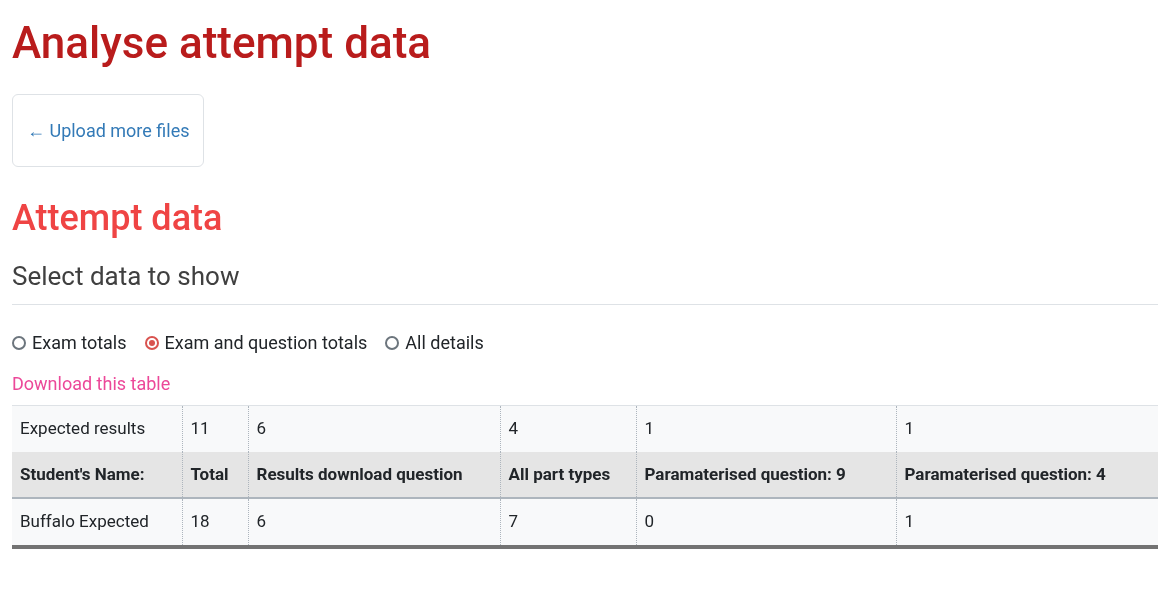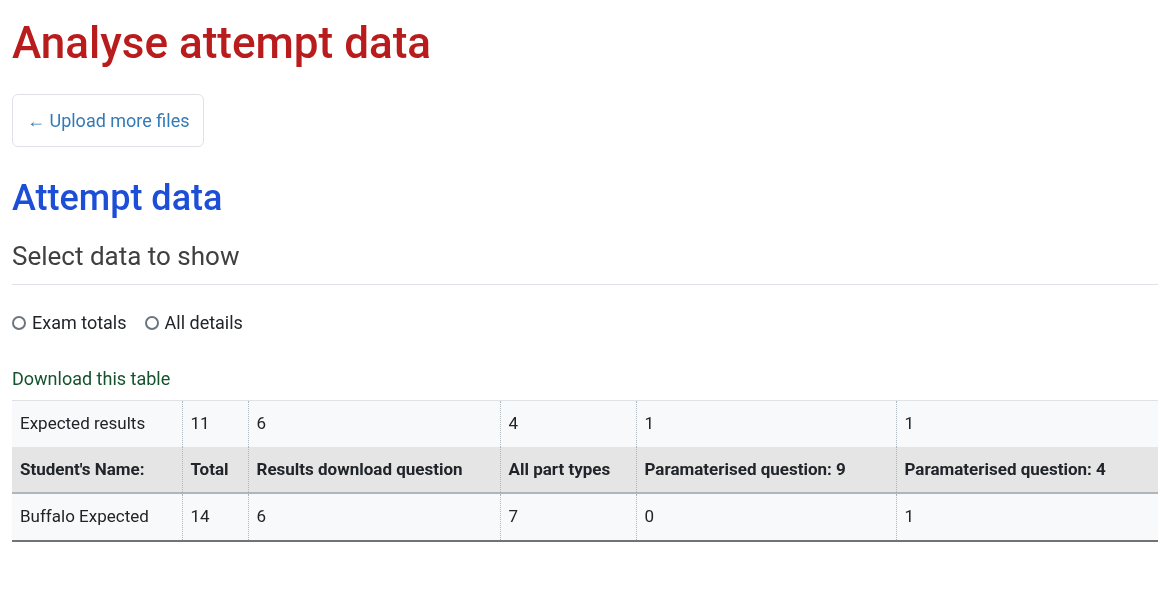--- a/index.html
+++ b/index.html
@@ -14,51 +14,51 @@
   h1 {
     font-size: 44px;
     font-weight: 500;
     margin: 0 0 18px 0;
     color: #b91c1c;
   }
   h2 {
     font-size: 36px;
     font-weight: 500;
     margin: 24px 0 12px 0;
-    color: #1d4ed8;
+    color: #ef4444;
   }
   h3 {
     font-size: 26px;
     font-weight: 400;
     color: #404040;
     margin: 0 0 8px 0;
   }
   .btn-outline {
     display: inline-block;
     background: #fff;
     border: 1px solid #dee2e6;
     border-radius: 6px;
     color: #337ab7;
-    padding: 13px 14px;
+    padding: 23px 14px;
     font-size: 18px;
     cursor: pointer;
     font-family: inherit;
     line-height: 1.4;
   }
   hr.section-rule {
     border: none;
     border-top: 1px solid #dee2e6;
     margin: 0 0 24px 0;
   }
   .radio-row {
     display: flex;
     align-items: flex-start;
     gap: 18px;
     font-size: 18px;
-    margin-bottom: 29px;
+    margin-bottom: 14px;
   }
   .radio-item {
     display: inline-flex;
     align-items: center;
     gap: 6px;
     cursor: pointer;
   }
   .radio-circle {
     width: 14px;
     height: 14px;
@@ -73,33 +73,33 @@
     border-color: #d9534f;
   }
   .radio-circle.checked::after {
     content: "";
     width: 6px;
     height: 6px;
     border-radius: 50%;
     background: #d9534f;
   }
   .link {
-    color: #14532d;
+    color: #ec4899;
     text-decoration: none;
     cursor: pointer;
     font-size: 18px;
   }
   .download-row { margin-bottom: 8px; }
 
   table {
     border-collapse: collapse;
     width: 100%;
     font-size: 17px;
     table-layout: fixed;
-    border-bottom: 2px solid #737373;
+    border-bottom: 4px solid #737373;
   }
   table td, table th {
     padding: 10px 8px;
     text-align: left;
     vertical-align: top;
   }
   table td + td, table th + th {
     border-left: 1px dotted #adb5bd;
   }
   tr.expected-row td {
@@ -133,20 +133,24 @@
 <button class="btn-outline">← Upload more files</button>
 
 <h2>Attempt data</h2>
 <h3>Select data to show</h3>
 <hr class="section-rule">
 
 <div class="radio-row">
   <span class="radio-item">
     <span class="radio-circle"></span>
     <span>Exam totals</span>
+  </span>
+  <span class="radio-item">
+    <span class="radio-circle checked"></span>
+    <span>Exam and question totals</span>
   </span>
   <span class="radio-item">
     <span class="radio-circle"></span>
     <span>All details</span>
   </span>
 </div>
 
 <div class="download-row">
   <a class="link">Download this table</a>
 </div>
@@ -174,21 +178,21 @@
     <th>Total</th>
     <th>Results download question</th>
     <th>All part types</th>
     <th>Paramaterised question: 9</th>
     <th>Paramaterised question: 4</th>
   </tr>
   </tbody>
     <tbody id="data-body">
       <tr class="data-row">
         <td>Buffalo Expected</td>
-        <td>14</td>
+        <td>18</td>
         <td>6</td>
         <td>7</td>
         <td>0</td>
         <td>1</td>
       </tr>
     </tbody>
 </table>
 
 
 

